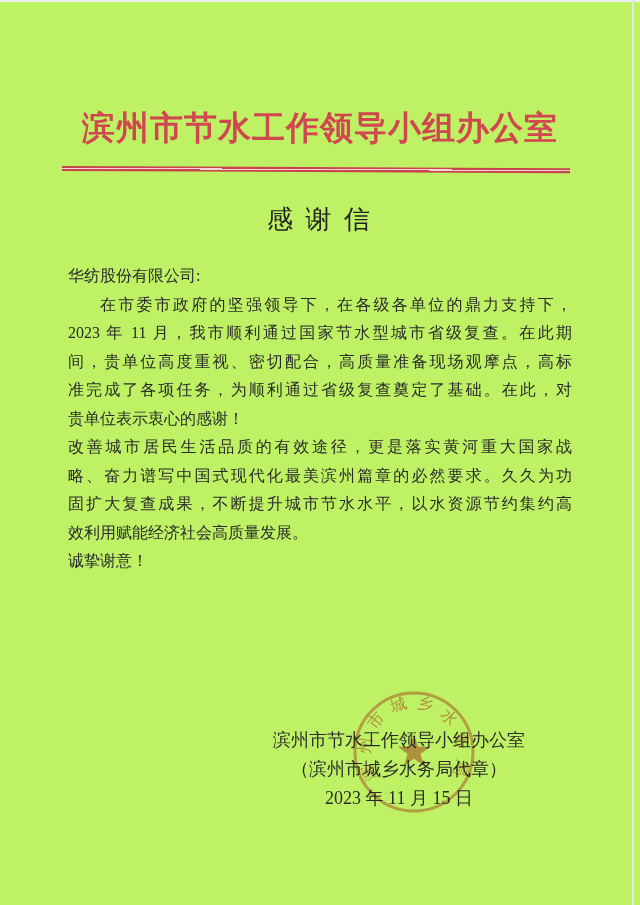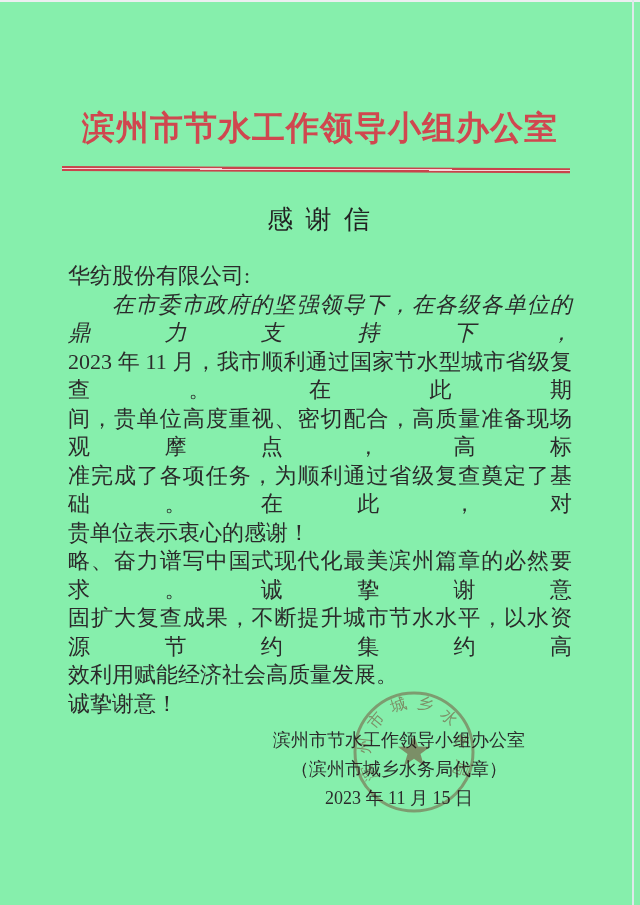--- a/index.html
+++ b/index.html
@@ -1,21 +1,21 @@
 <!DOCTYPE html>
 <html><head>
 <meta charset="utf-8">
 <style>
   html, body { margin: 0; padding: 0; background: #ffffff; }
   body {
     font-family: "Liberation Serif", "DejaVu Serif", serif;
     width: 640px; height: 905px; position: relative; overflow: hidden;
     color: #2b2b2b;
   }
-  .page { position: absolute; inset: 0; background: #86efac; }
+  .page { position: absolute; inset: 0; background: #bef264; }
 
   
   .edge-right {
     position: absolute; top: 0; right: 6px; width: 2px; height: 905px;
     background: #dce9ea;
   }
   .edge-top {
     position: absolute; top: 0; left: 0; width: 640px; height: 2px;
     background: #eceff1;
   }
@@ -36,25 +36,25 @@
   
   .letter-title {
     position: absolute; top: 202px; left: 0; width: 640px;
     text-align: center;
     font-size: 26px; color: #222; letter-spacing: 3px;
   }
 
   
   .body-block {
     position: absolute; top: 262px; left: 68px; width: 504px;
-    font-size: 22px; line-height: 28.5px; color: #2b2b2b;
+    font-size: 16px; line-height: 28.5px; color: #2b2b2b;
   }
   .body-line { white-space: normal; }
   .body-line.fill { text-align: justify; text-align-last: justify; }
-  .body-line.indent { text-indent: 2em; font-style: italic; }
+  .body-line.indent { text-indent: 2em; }
 
   
   .signature {
     position: absolute; top: 726px; right: 115px;
     text-align: center; font-size: 18px; line-height: 28.8px; color: #2b2b2b;
   }
 
   
   .seal {
     position: absolute; left: 351px; top: 689px; width: 126px; height: 126px;
@@ -75,21 +75,22 @@
 
   <div class="letter-title">感 谢 信</div>
 
   <div class="body-block">
     <div class="body-line">华纺股份有限公司:</div>
     <div class="body-line indent fill">在市委市政府的坚强领导下，在各级各单位的鼎力支持下，</div>
     <div class="body-line fill">2023 年 11 月，我市顺利通过国家节水型城市省级复查。在此期</div>
     <div class="body-line fill">间，贵单位高度重视、密切配合，高质量准备现场观摩点，高标</div>
     <div class="body-line fill">准完成了各项任务，为顺利通过省级复查奠定了基础。在此，对</div>
     <div class="body-line">贵单位表示衷心的感谢！</div>
-    <div class="body-line fill">略、奋力谱写中国式现代化最美滨州篇章的必然要求。诚挚谢意</div>
+    <div class="body-line fill">改善城市居民生活品质的有效途径，更是落实黄河重大国家战</div>
+    <div class="body-line fill">略、奋力谱写中国式现代化最美滨州篇章的必然要求。久久为功</div>
     <div class="body-line fill">固扩大复查成果，不断提升城市节水水平，以水资源节约集约高</div>
     <div class="body-line">效利用赋能经济社会高质量发展。</div>
     <div class="body-line">诚挚谢意！</div>
   </div>
 
   <div class="signature">
     <div>滨州市节水工作领导小组办公室</div>
     <div>（滨州市城乡水务局代章）</div>
     <div>2023 年 11 月 15 日</div>
   </div>

